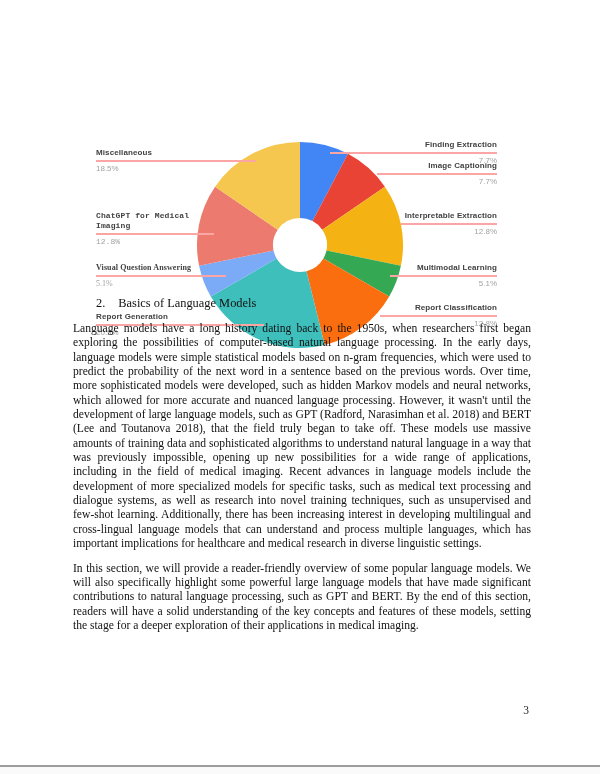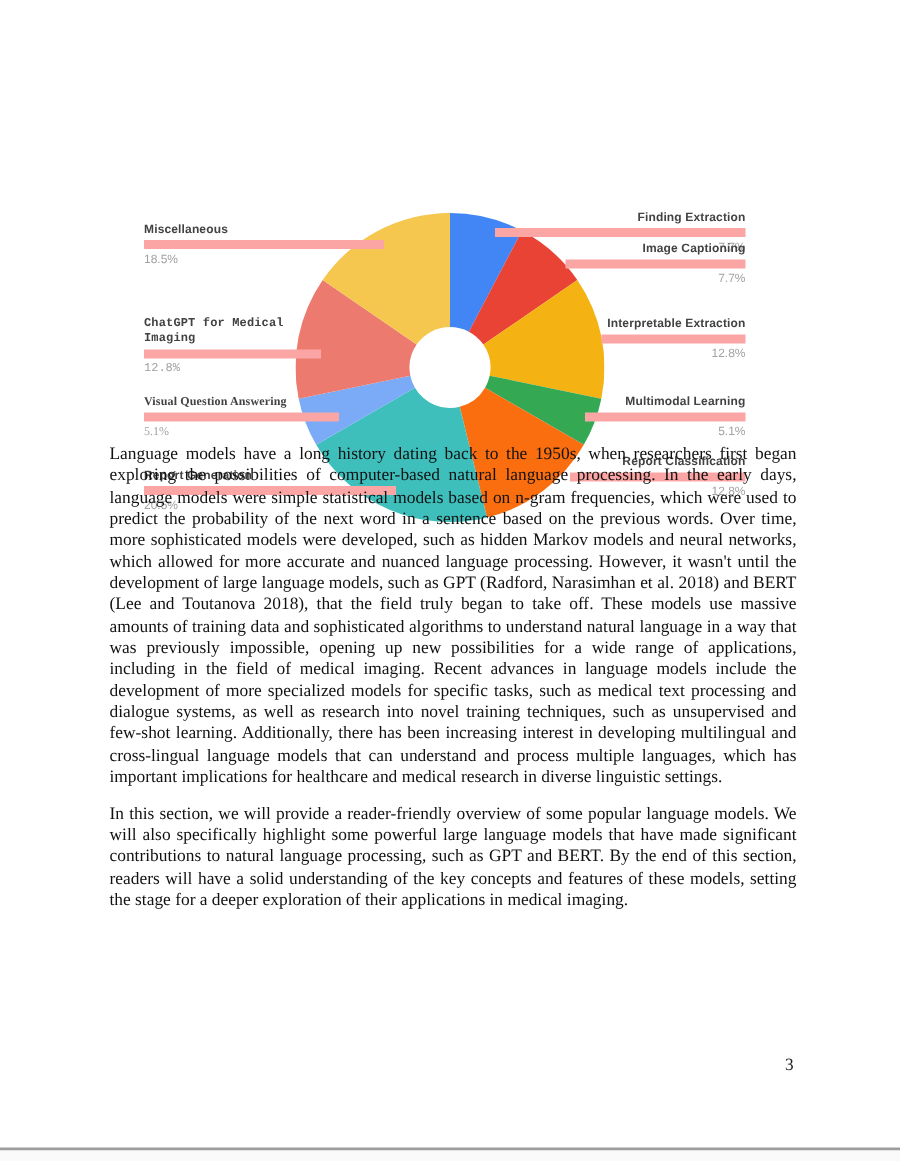--- a/index.html
+++ b/index.html
@@ -6,21 +6,21 @@
   body{width:600px;height:774px;background:#ffffff;position:relative;overflow:hidden;
        font-family:"Liberation Serif", serif;}
   .page{position:absolute;inset:0;background:#ffffff;}
 
   
   .chart-area{position:absolute;left:0;top:60px;width:600px;height:240px;}
   #donut{position:absolute;left:197px;top:82px;width:206px;height:206px;}
 
   .chart-label{position:absolute;font-family:"Liberation Sans", sans-serif;font-size:8px;line-height:10px;}
   .chart-label .cl-name{display:block;font-weight:bold;color:#424242;padding-bottom:2px;
-                        border-bottom:6px solid #fca5a5;letter-spacing:.1px;}
+                        border-bottom:2px solid #fca5a5;letter-spacing:.1px;}
   .chart-label .cl-pct{display:block;color:#a2a2a2;padding-top:2px;}
   .cl-right{text-align:right;}
 
   
   .p-misc {left:96px; top:88px;  width:160px;}
   .p-chatgpt{left:96px; top:151px; width:118px;font-family:Liberation Mono, monospace;}
   .p-vqa  {left:96px; top:203px; width:130px;font-family:Liberation Serif, serif;}
   .p-repgen{left:96px; top:252px; width:168px;}
   
   .p-find {right:103px; top:80px;  width:167px;}
@@ -92,20 +92,21 @@
       <span class="cl-name">Multimodal Learning</span>
       <span class="cl-pct">5.1%</span>
     </div>
     <div class="chart-label cl-right p-repcls">
       <span class="cl-name">Report Classification</span>
       <span class="cl-pct">12.8%</span>
     </div>
   </div>
 
   <div class="doc">
+    <p class="heading"><span class="h-num">2.</span><span>Basics of Language Models</span></p>
     <p class="body-p">Language models have a long history dating back to the 1950s, when researchers first began exploring the possibilities of computer-based natural language processing. In the early days, language models were simple statistical models based on n-gram frequencies, which were used to predict the probability of the next word in a sentence based on the previous words. Over time, more sophisticated models were developed, such as hidden Markov models and neural networks, which allowed for more accurate and nuanced language processing. However, it wasn't until the development of large language models, such as GPT (Radford, Narasimhan et al. 2018) and BERT (Lee and Toutanova 2018), that the field truly began to take off. These models use massive amounts of training data and sophisticated algorithms to understand natural language in a way that was previously impossible, opening up new possibilities for a wide range of applications, including in the field of medical imaging. Recent advances in language models include the development of more specialized models for specific tasks, such as medical text processing and dialogue systems, as well as research into novel training techniques, such as unsupervised and few-shot learning. Additionally, there has been increasing interest in developing multilingual and cross-lingual language models that can understand and process multiple languages, which has important implications for healthcare and medical research in diverse linguistic settings.</p>
     <p class="body-p">In this section, we will provide a reader-friendly overview of some popular language models. We will also specifically highlight some powerful large language models that have made significant contributions to natural language processing, such as GPT and BERT. By the end of this section, readers will have a solid understanding of the key concepts and features of these models, setting the stage for a deeper exploration of their applications in medical imaging.</p>
   </div>
 
   <div class="page-num">3</div>
 
   <div class="page-edge-line"></div>
   <div class="below-page"></div>
 </div>
 

